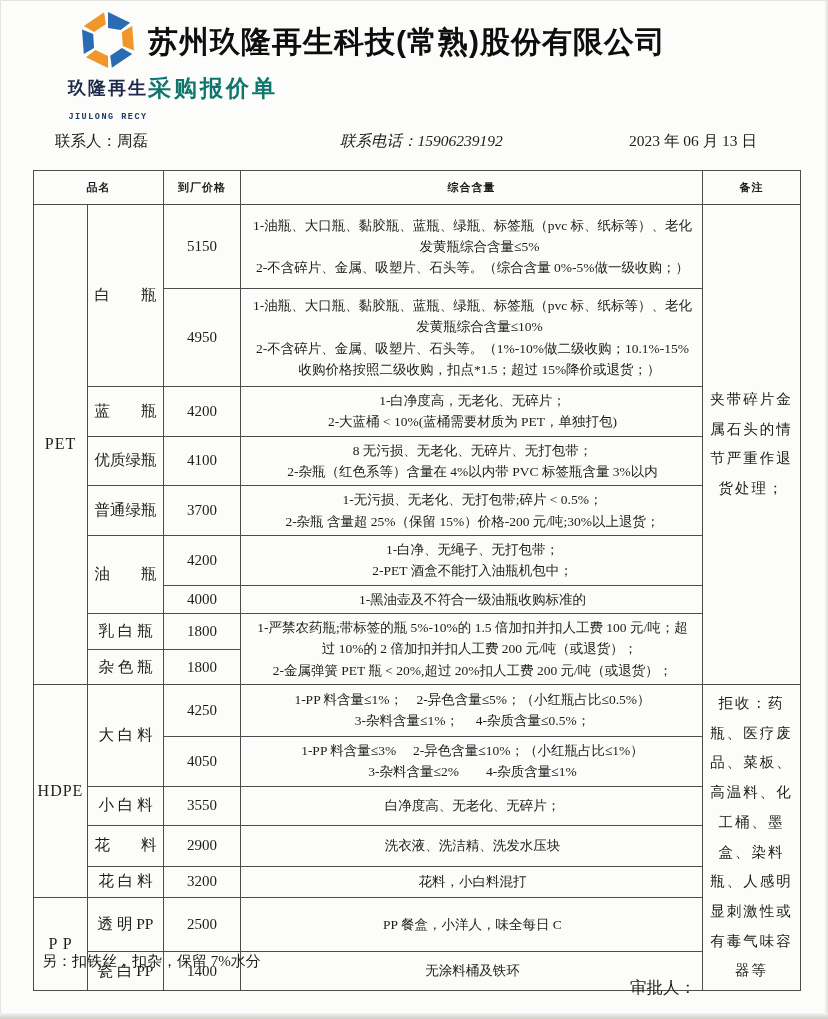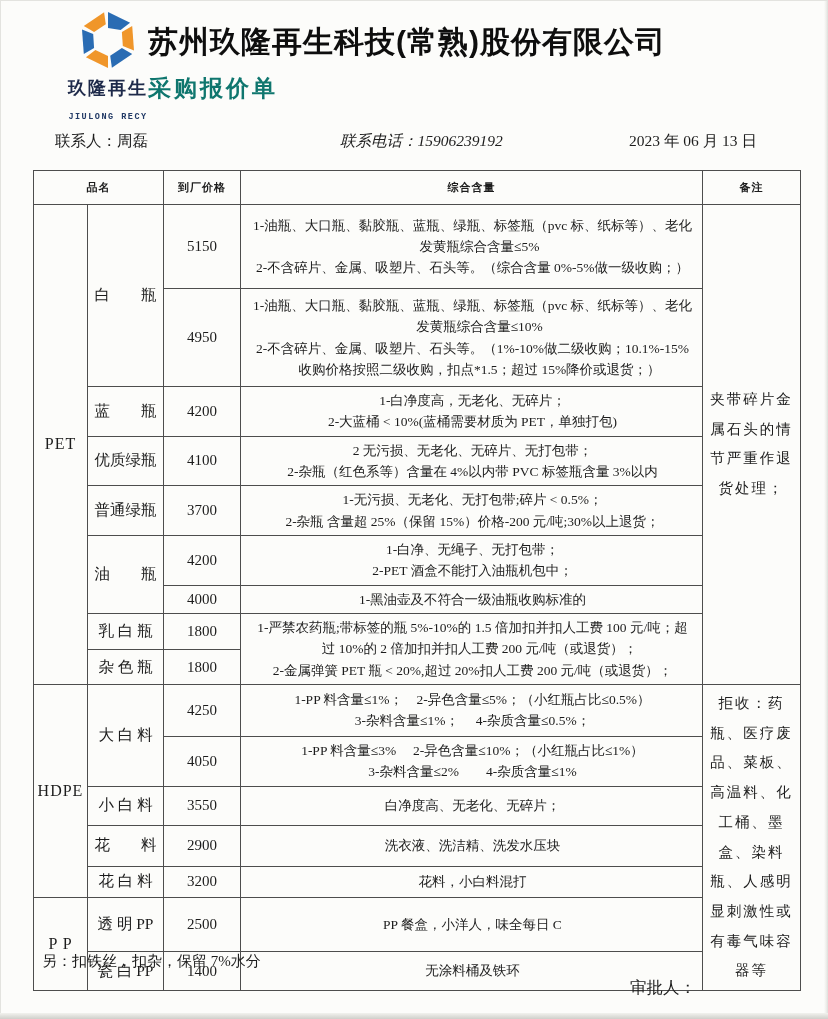--- a/index.html
+++ b/index.html
@@ -117,21 +117,21 @@
       <td class="price">4200</td>
       <td class="std">
         <div class="line">1-白净度高，无老化、无碎片；</div>
         <div class="line">2-大蓝桶 &lt; 10%(蓝桶需要材质为 PET，单独打包)</div>
       </td>
     </tr>
     <tr style="height:44px">
       <td class="sub">优质绿瓶</td>
       <td class="price">4100</td>
       <td class="std">
-        <div class="line">2 无污损、无老化、无碎片、无打包带；</div>
+        <div class="line">8 无污损、无老化、无碎片、无打包带；</div>
         <div class="line">2-杂瓶（红色系等）含量在 4%以内带 PVC 标签瓶含量 3%以内</div>
       </td>
     </tr>
     <tr style="height:44px">
       <td class="sub">普通绿瓶</td>
       <td class="price">3700</td>
       <td class="std">
         <div class="line">1-无污损、无老化、无打包带;碎片 &lt; 0.5%；</div>
         <div class="line">2-杂瓶 含量超 25%（保留 15%）价格-200 元/吨;30%以上退货；</div>
       </td>

